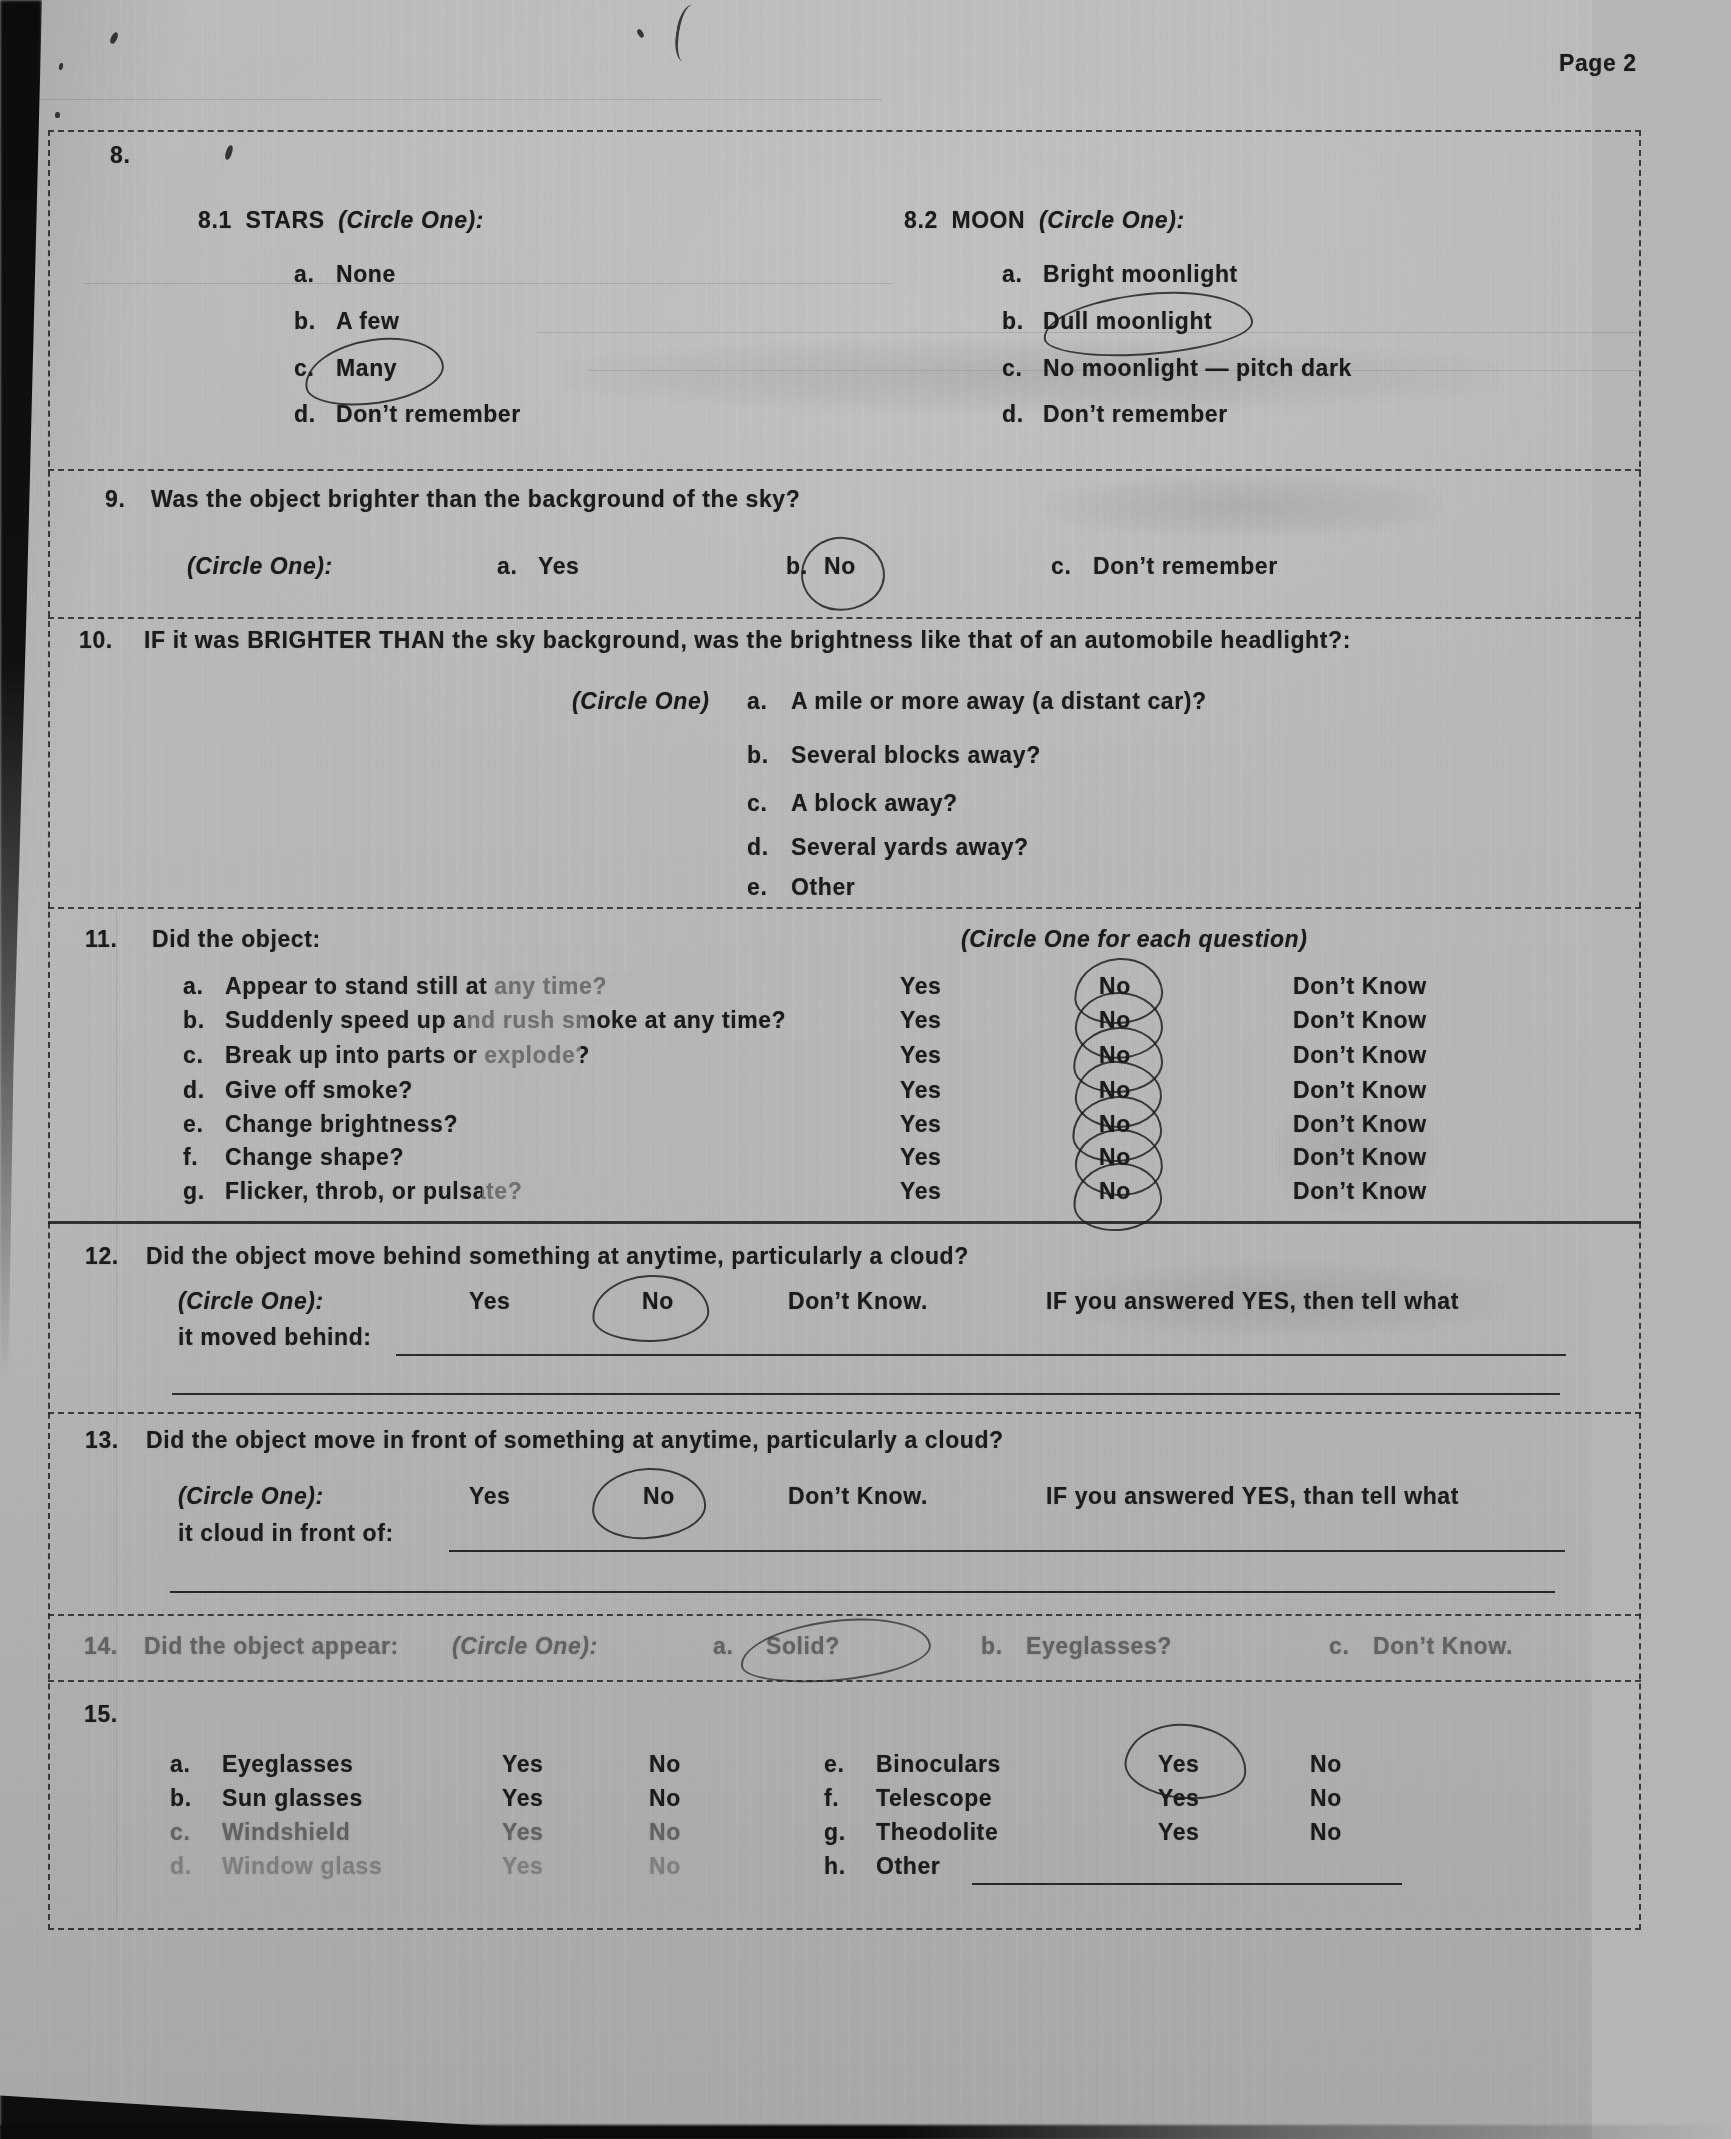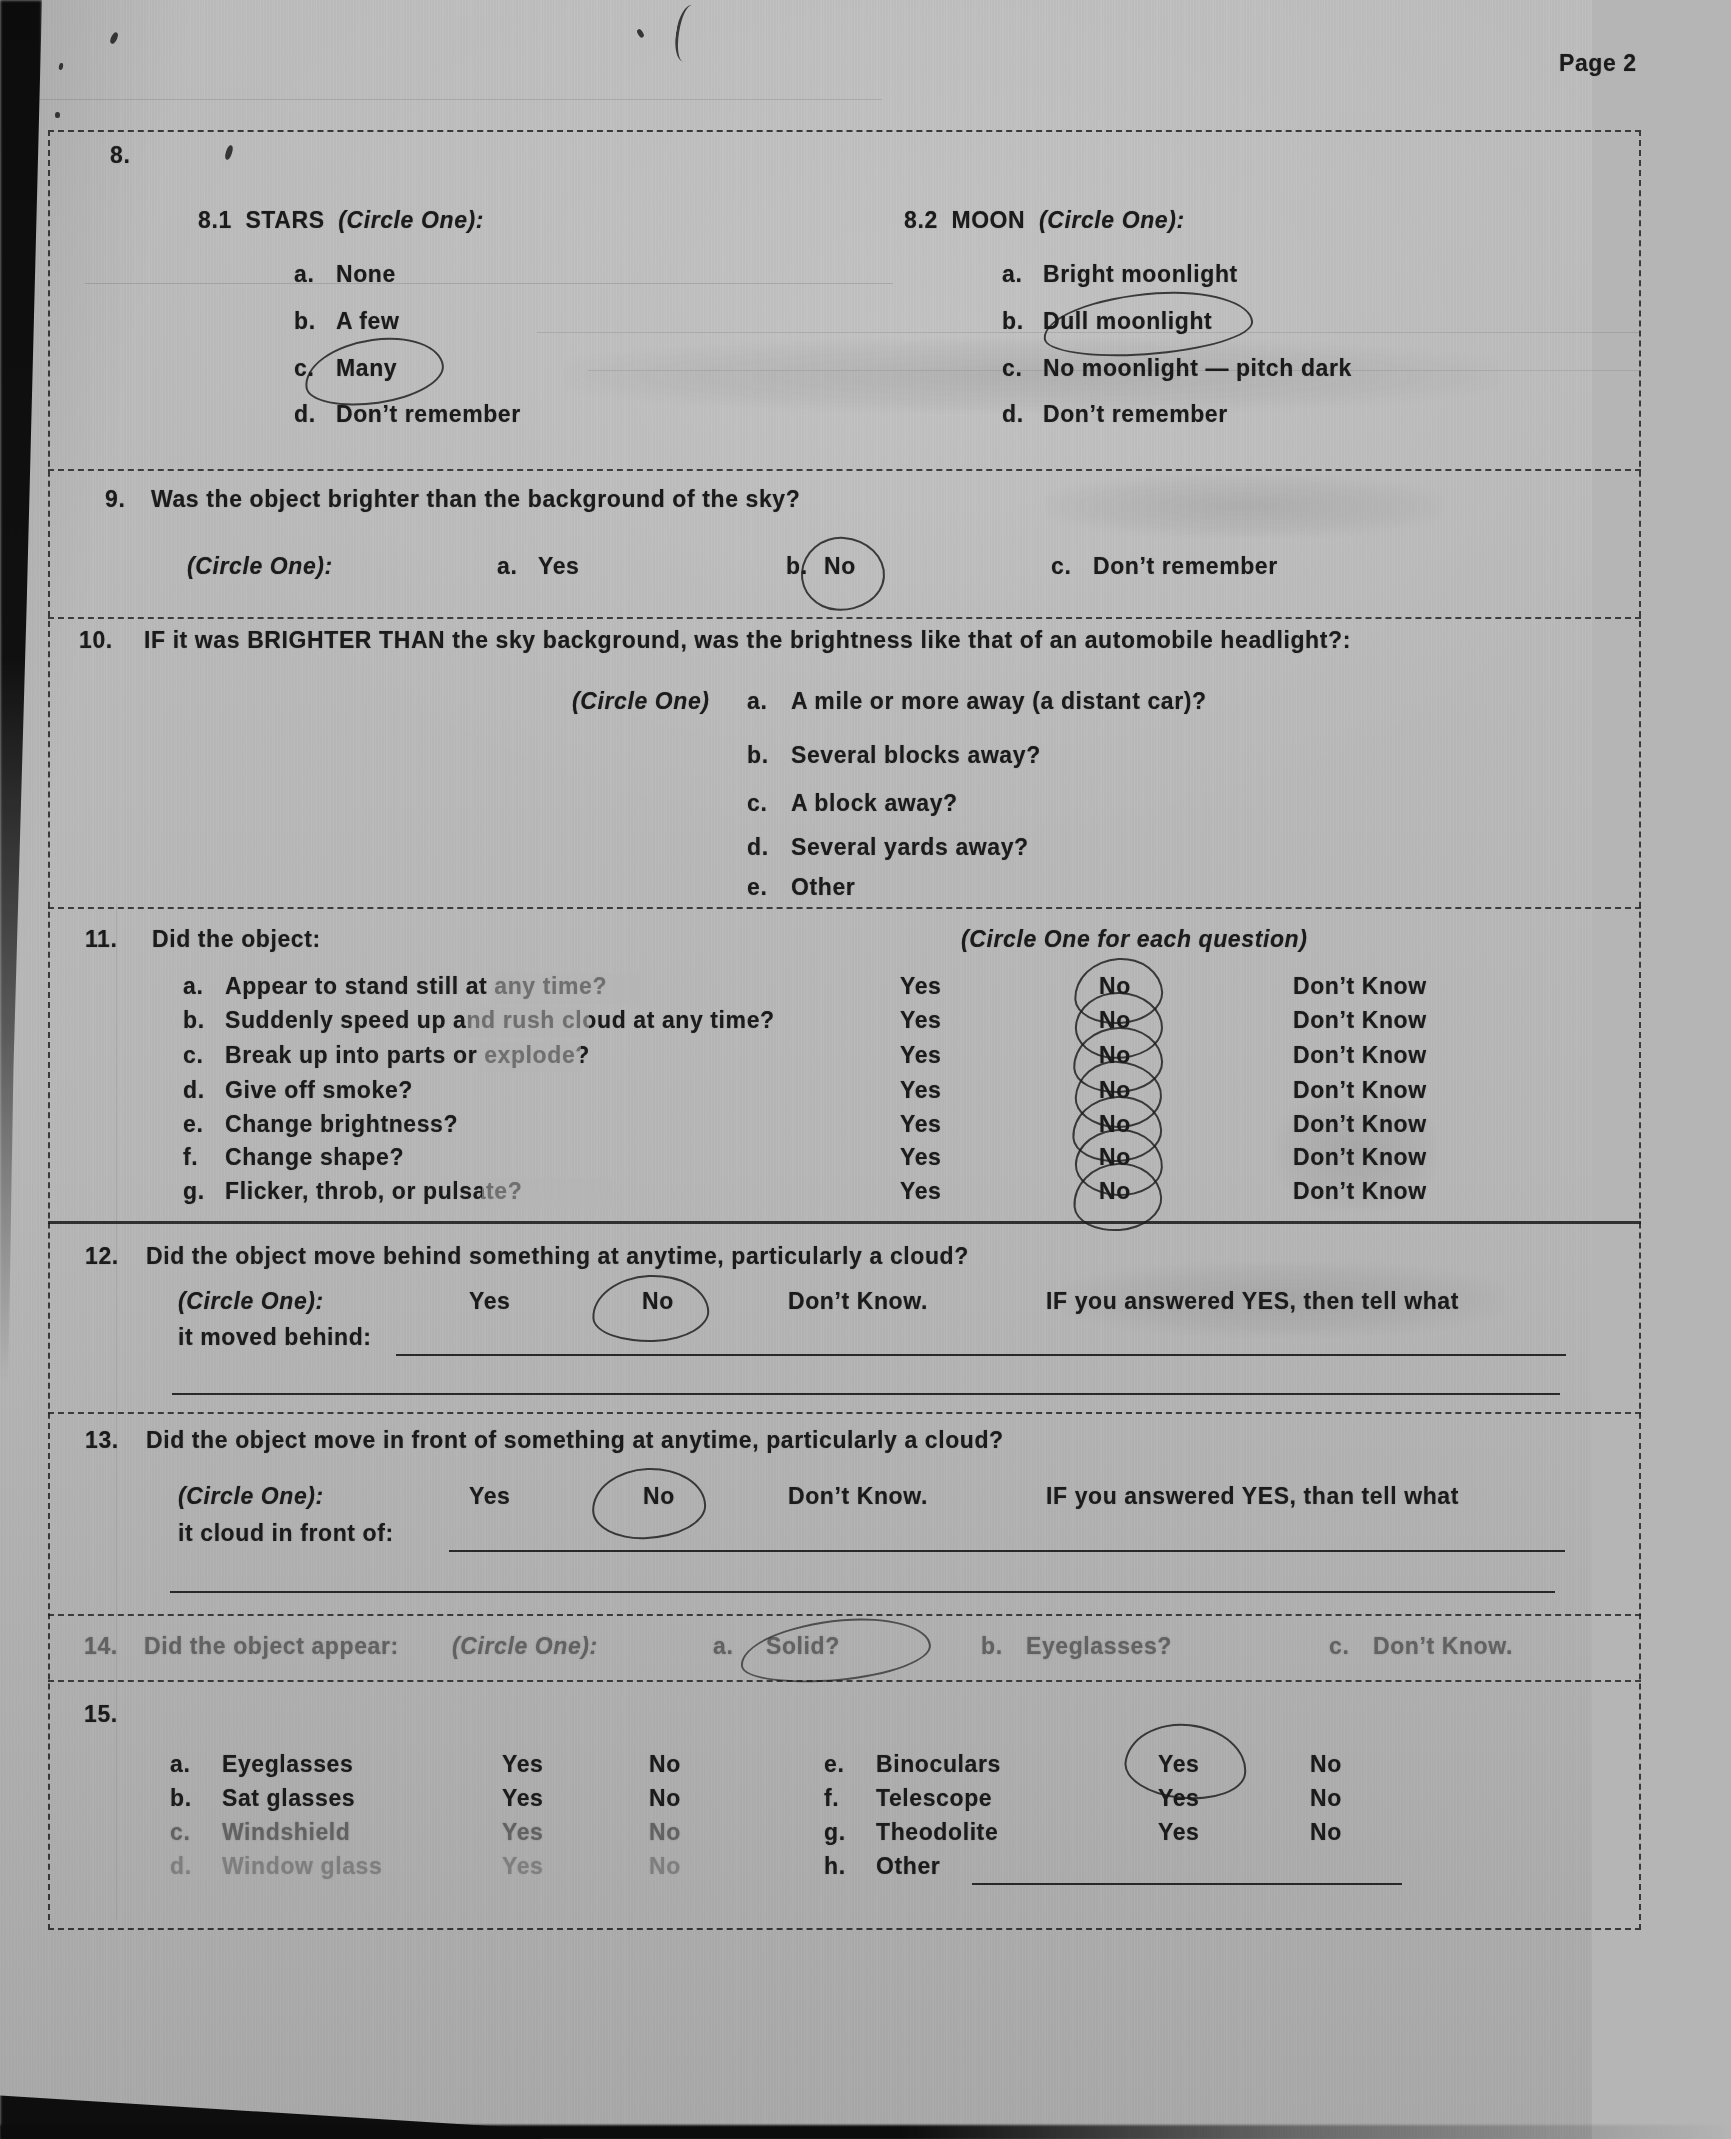--- a/index.html
+++ b/index.html
@@ -143,21 +143,21 @@
   <div class="abs t" style="left:152px;top:926px;">Did the object:</div>
   <div class="abs t note" style="left:961px;top:926px;">(Circle One for each question)</div>
 
   <div class="abs t" style="left:183px;top:973px;">a.</div>
   <div class="abs t" style="left:225px;top:973px;">Appear to stand still at any time?</div>
   <div class="abs t" style="left:900px;top:973px;">Yes</div>
   <div class="abs t" style="left:1099px;top:973px;">No</div>
   <div class="abs t" style="left:1293px;top:973px;">Don’t Know</div>
 
   <div class="abs t" style="left:183px;top:1007px;">b.</div>
-  <div class="abs t" style="left:225px;top:1007px;">Suddenly speed up and rush cloud at any time?</div>
+  <div class="abs t" style="left:225px;top:1007px;">Suddenly speed up and rush smoke at any time?</div>
   <div class="abs t" style="left:900px;top:1007px;">Yes</div>
   <div class="abs t" style="left:1099px;top:1007px;">No</div>
   <div class="abs t" style="left:1293px;top:1007px;">Don’t Know</div>
 
   <div class="abs t" style="left:183px;top:1042px;">c.</div>
   <div class="abs t" style="left:225px;top:1042px;">Break up into parts or explode?</div>
   <div class="abs t" style="left:900px;top:1042px;">Yes</div>
   <div class="abs t" style="left:1099px;top:1042px;">No</div>
   <div class="abs t" style="left:1293px;top:1042px;">Don’t Know</div>
 
@@ -242,21 +242,21 @@
   <div class="hdiv" style="top:1680px;"></div>
 
   <div class="abs t" style="left:84px;top:1701px;">15.</div>
 
   <div class="abs t" style="left:170px;top:1751px;">a.</div>
   <div class="abs t" style="left:222px;top:1751px;">Eyeglasses</div>
   <div class="abs t" style="left:502px;top:1751px;">Yes</div>
   <div class="abs t" style="left:649px;top:1751px;">No</div>
 
   <div class="abs t" style="left:170px;top:1785px;">b.</div>
-  <div class="abs t" style="left:222px;top:1785px;">Sat glasses</div>
+  <div class="abs t" style="left:222px;top:1785px;">Sun glasses</div>
   <div class="abs t" style="left:502px;top:1785px;">Yes</div>
   <div class="abs t" style="left:649px;top:1785px;">No</div>
 
   <div class="abs t faded" style="left:170px;top:1819px;">c.</div>
   <div class="abs t faded" style="left:222px;top:1819px;">Windshield</div>
   <div class="abs t faded" style="left:502px;top:1819px;">Yes</div>
   <div class="abs t faded" style="left:649px;top:1819px;">No</div>
 
   <div class="abs t faded2" style="left:170px;top:1853px;">d.</div>
   <div class="abs t faded2" style="left:222px;top:1853px;">Window glass</div>

